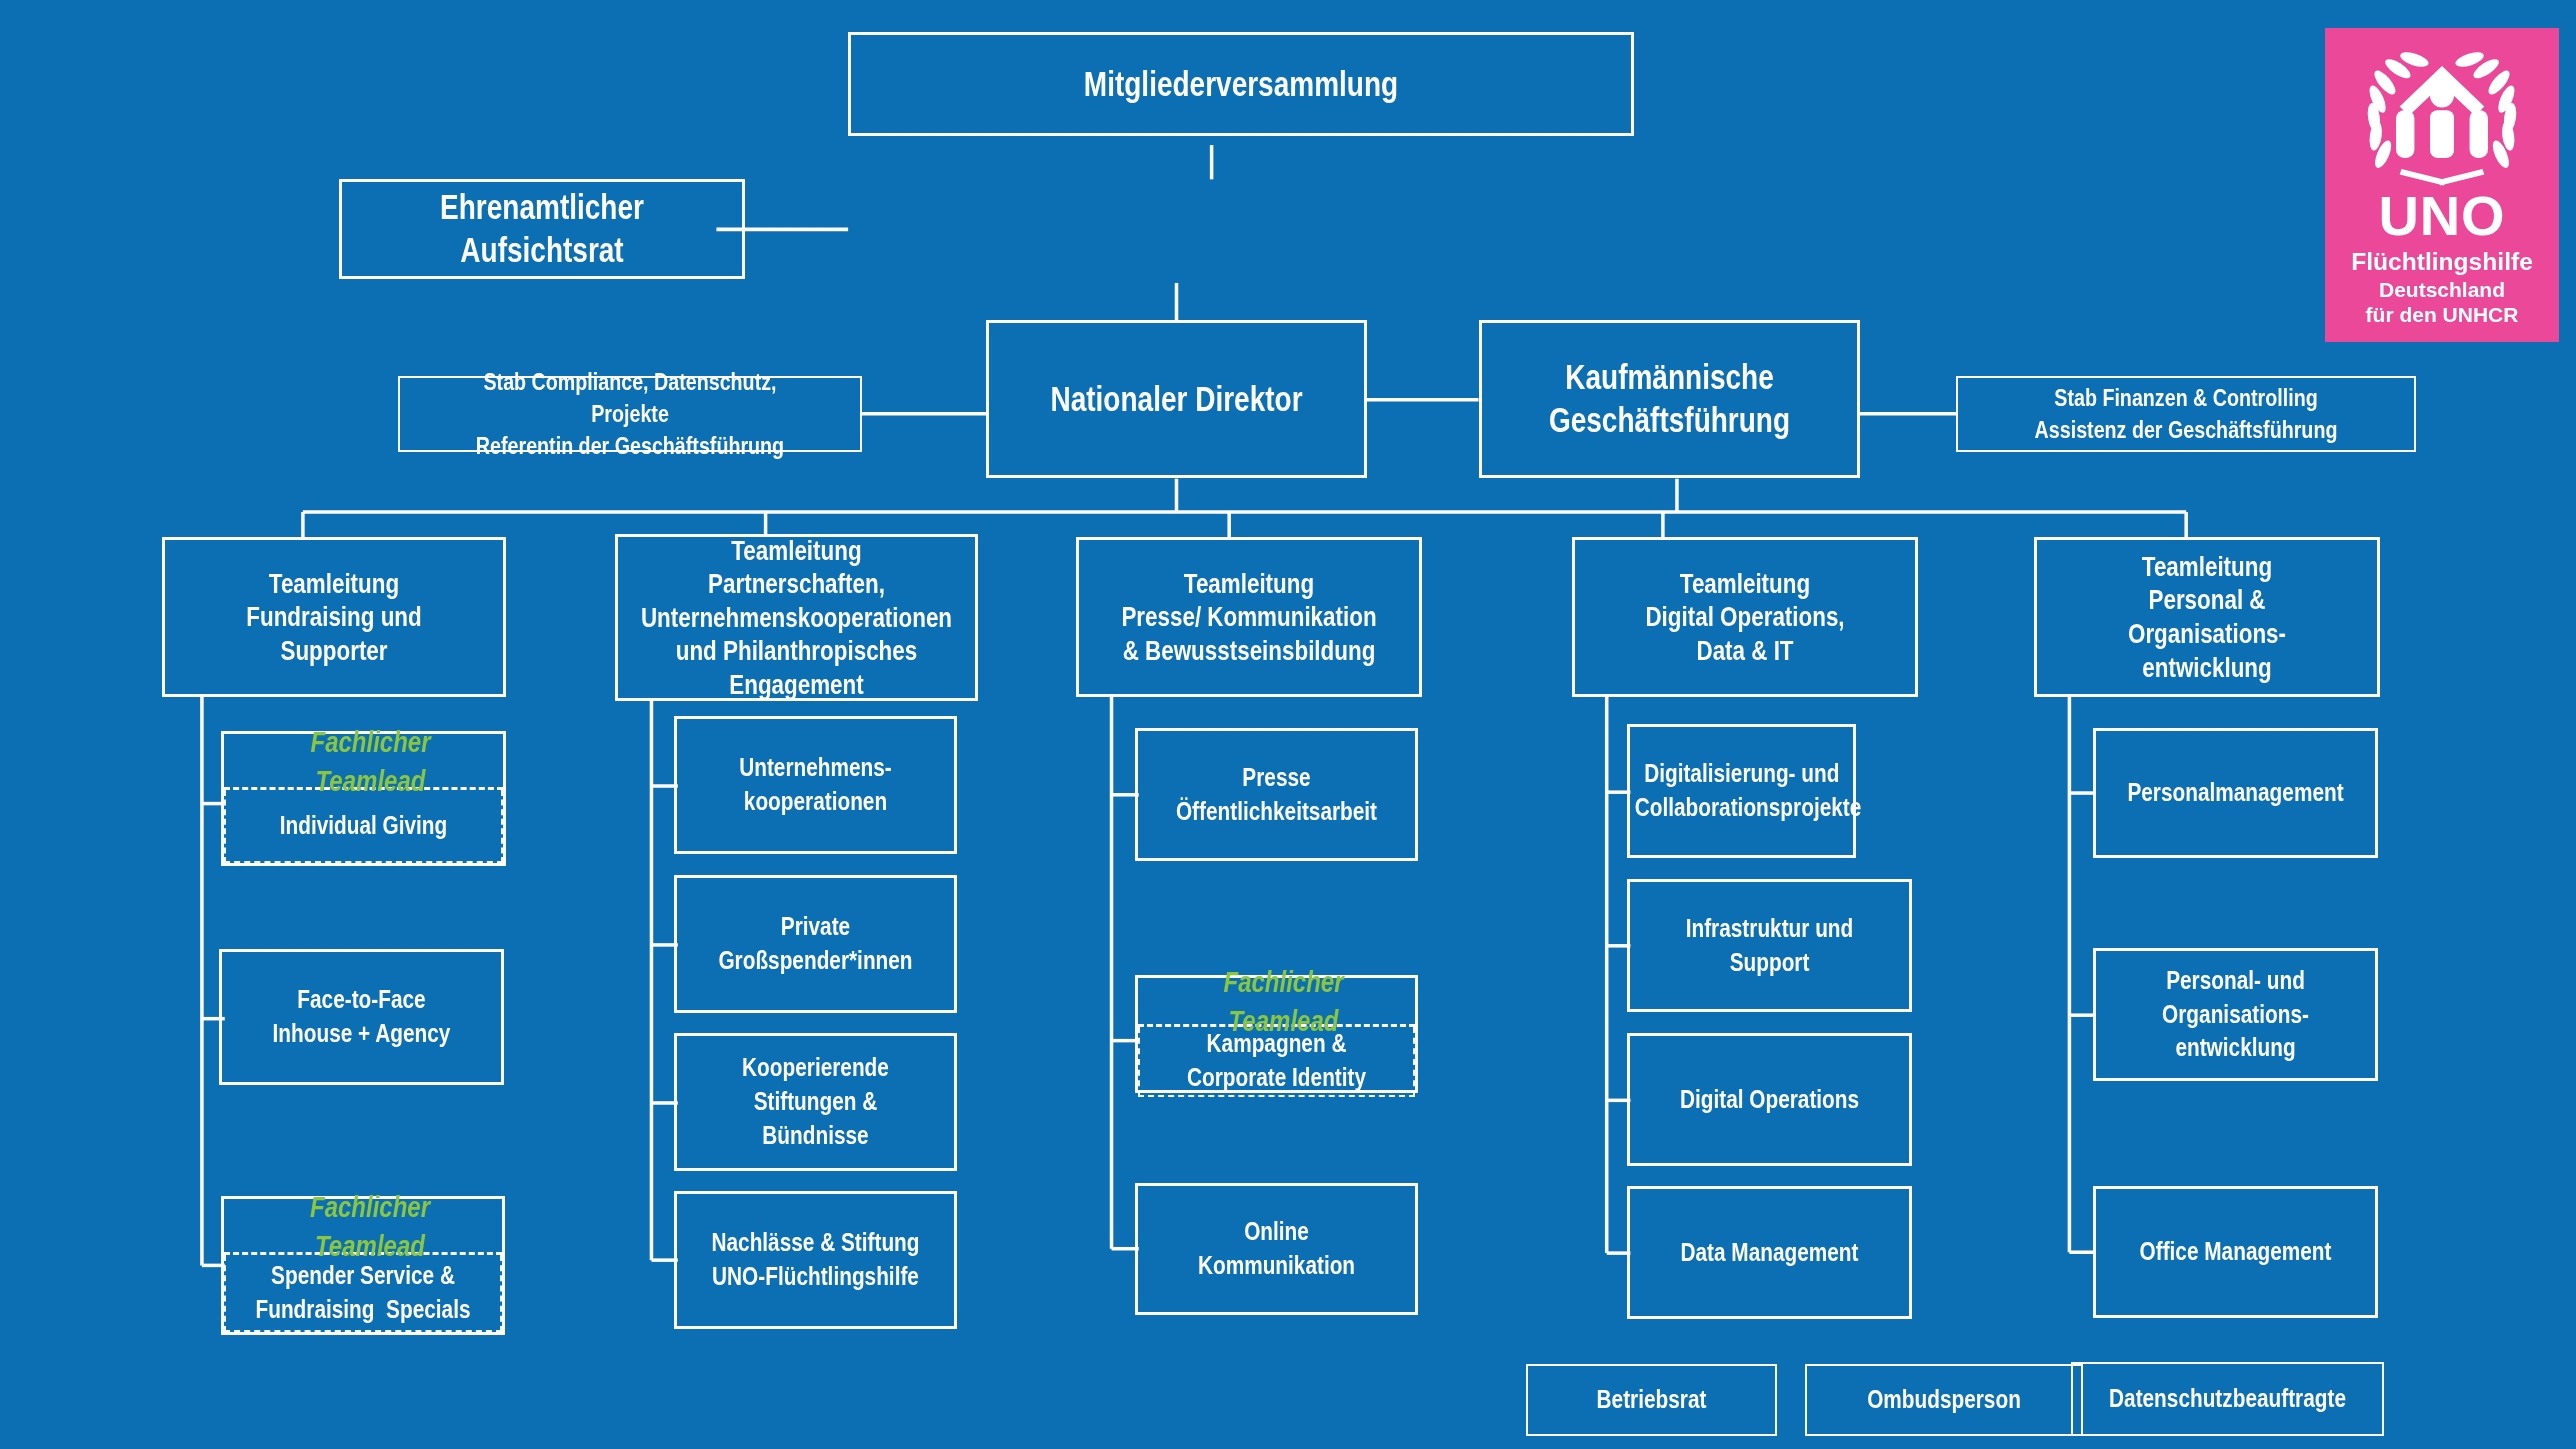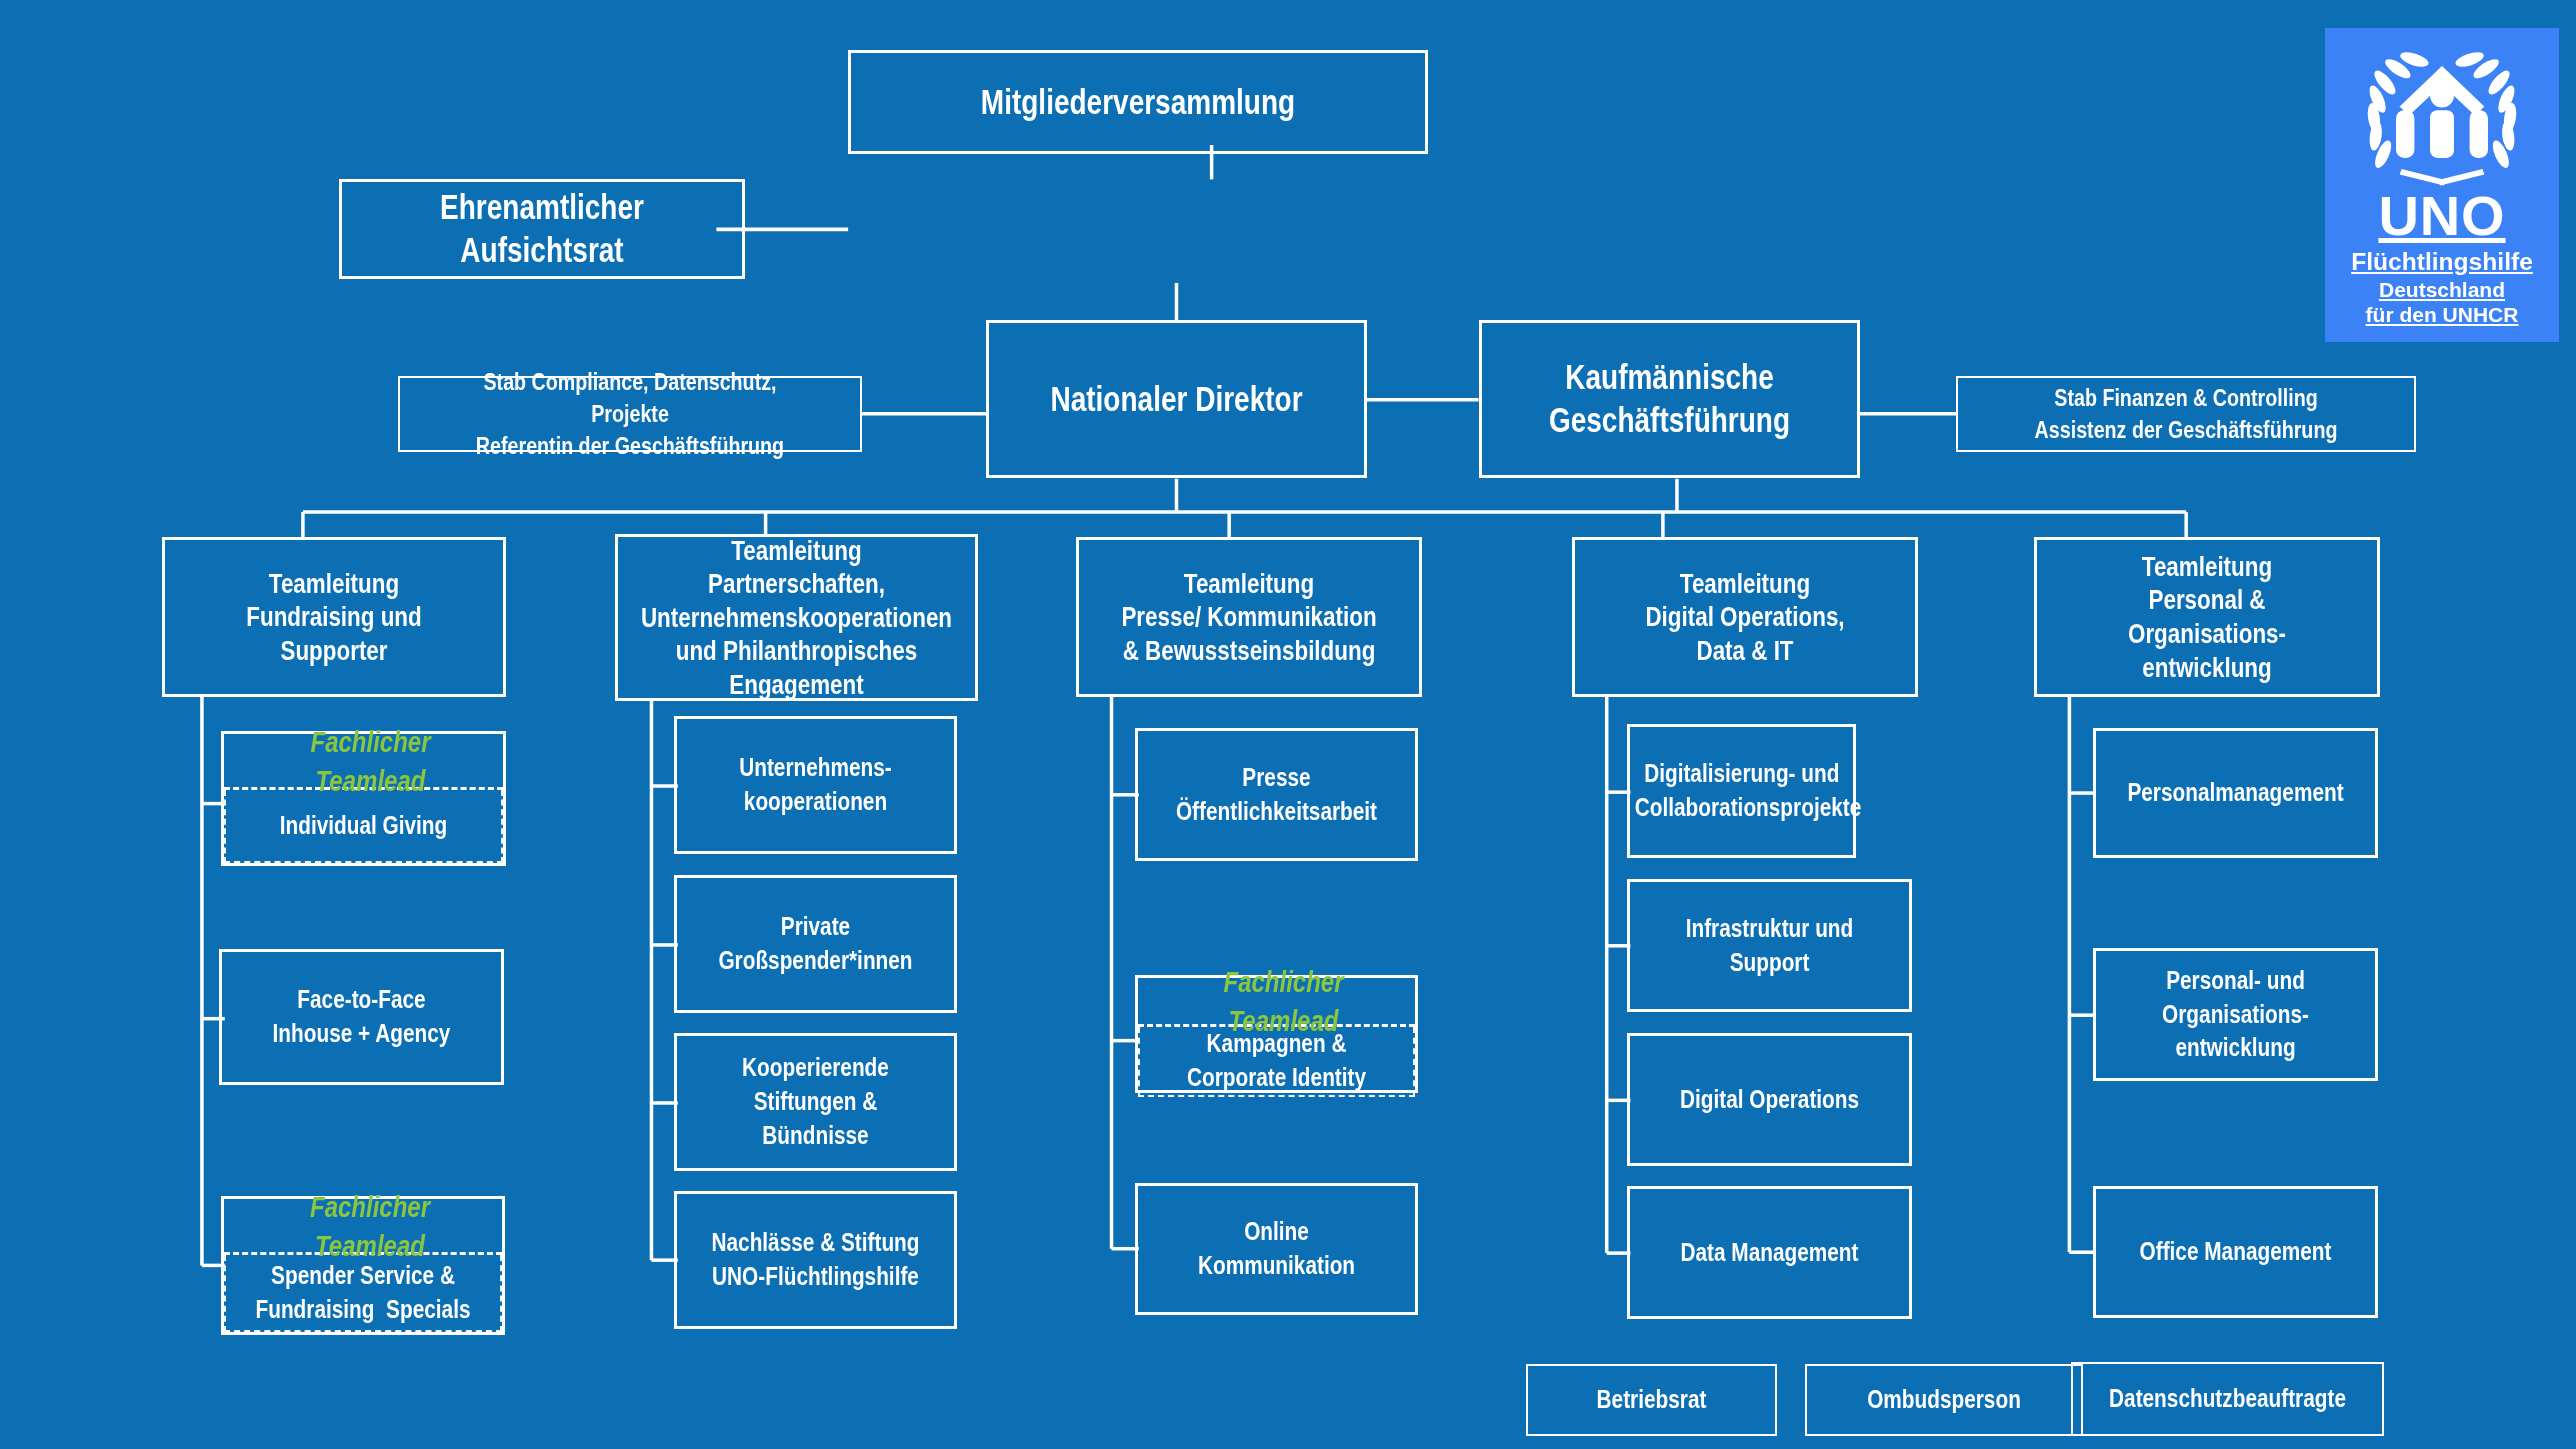--- a/index.html
+++ b/index.html
@@ -37,22 +37,22 @@
   }
   .ft-top .lbl{font-size:30px;}
   .ft-sep{height:0;border-top:3.5px dashed #ffffff;}
   .ft-bottom{
     flex:1 1 auto;display:flex;align-items:center;justify-content:center;
     border:2.6px dashed rgba(255,255,255,0.95);border-top:none;
   }
   
   .logo-panel{
     position:absolute;left:2325px;top:28px;width:234px;height:314px;
-    background:#3b82f6;display:flex;flex-direction:column;align-items:center;
-    text-align:center;font-weight:bold;text-decoration:underline;
+    background:#ec4899;display:flex;flex-direction:column;align-items:center;
+    text-align:center;font-weight:bold;
   }
   .logo-org{font-size:56px;letter-spacing:0.9px;line-height:1;margin-top:-7px;}
   .logo-name{font-size:24.6px;margin-top:3.5px;}
   .logo-sub{font-size:21px;margin-top:1.8px;}
 </style>
 </head>
 <body>
 
 <div class="stage">
 
@@ -95,21 +95,21 @@
       <line x1="1830" y1="1253" x2="1857" y2="1253"></line>
       <line x1="1830" y1="1427" x2="1857" y2="1427"></line>
 
       <line x1="2357" y1="792" x2="2357" y2="1426"></line>
       <line x1="2357" y1="903" x2="2384" y2="903"></line>
       <line x1="2357" y1="1156" x2="2384" y2="1156"></line>
       <line x1="2357" y1="1426" x2="2384" y2="1426"></line>
     </g>
   </svg>
 
-  <div class="node fs-top" style="left:848px;top:50px;width:580px;height:104px;">
+  <div class="node fs-top" style="left:848px;top:32px;width:786px;height:104px;">
     <div class="lbl">Mitgliederversammlung</div>
   </div>
 
   <div class="node fs-top" style="left:311px;top:179px;width:406px;height:100px;margin-left:28px;">
     <div class="lbl">Ehrenamtlicher Aufsichtsrat</div>
   </div>
 
 
   <div class="node fs-top" style="left:986px;top:320px;width:381px;height:158px;">
     <div class="lbl">Nationaler Direktor</div>

